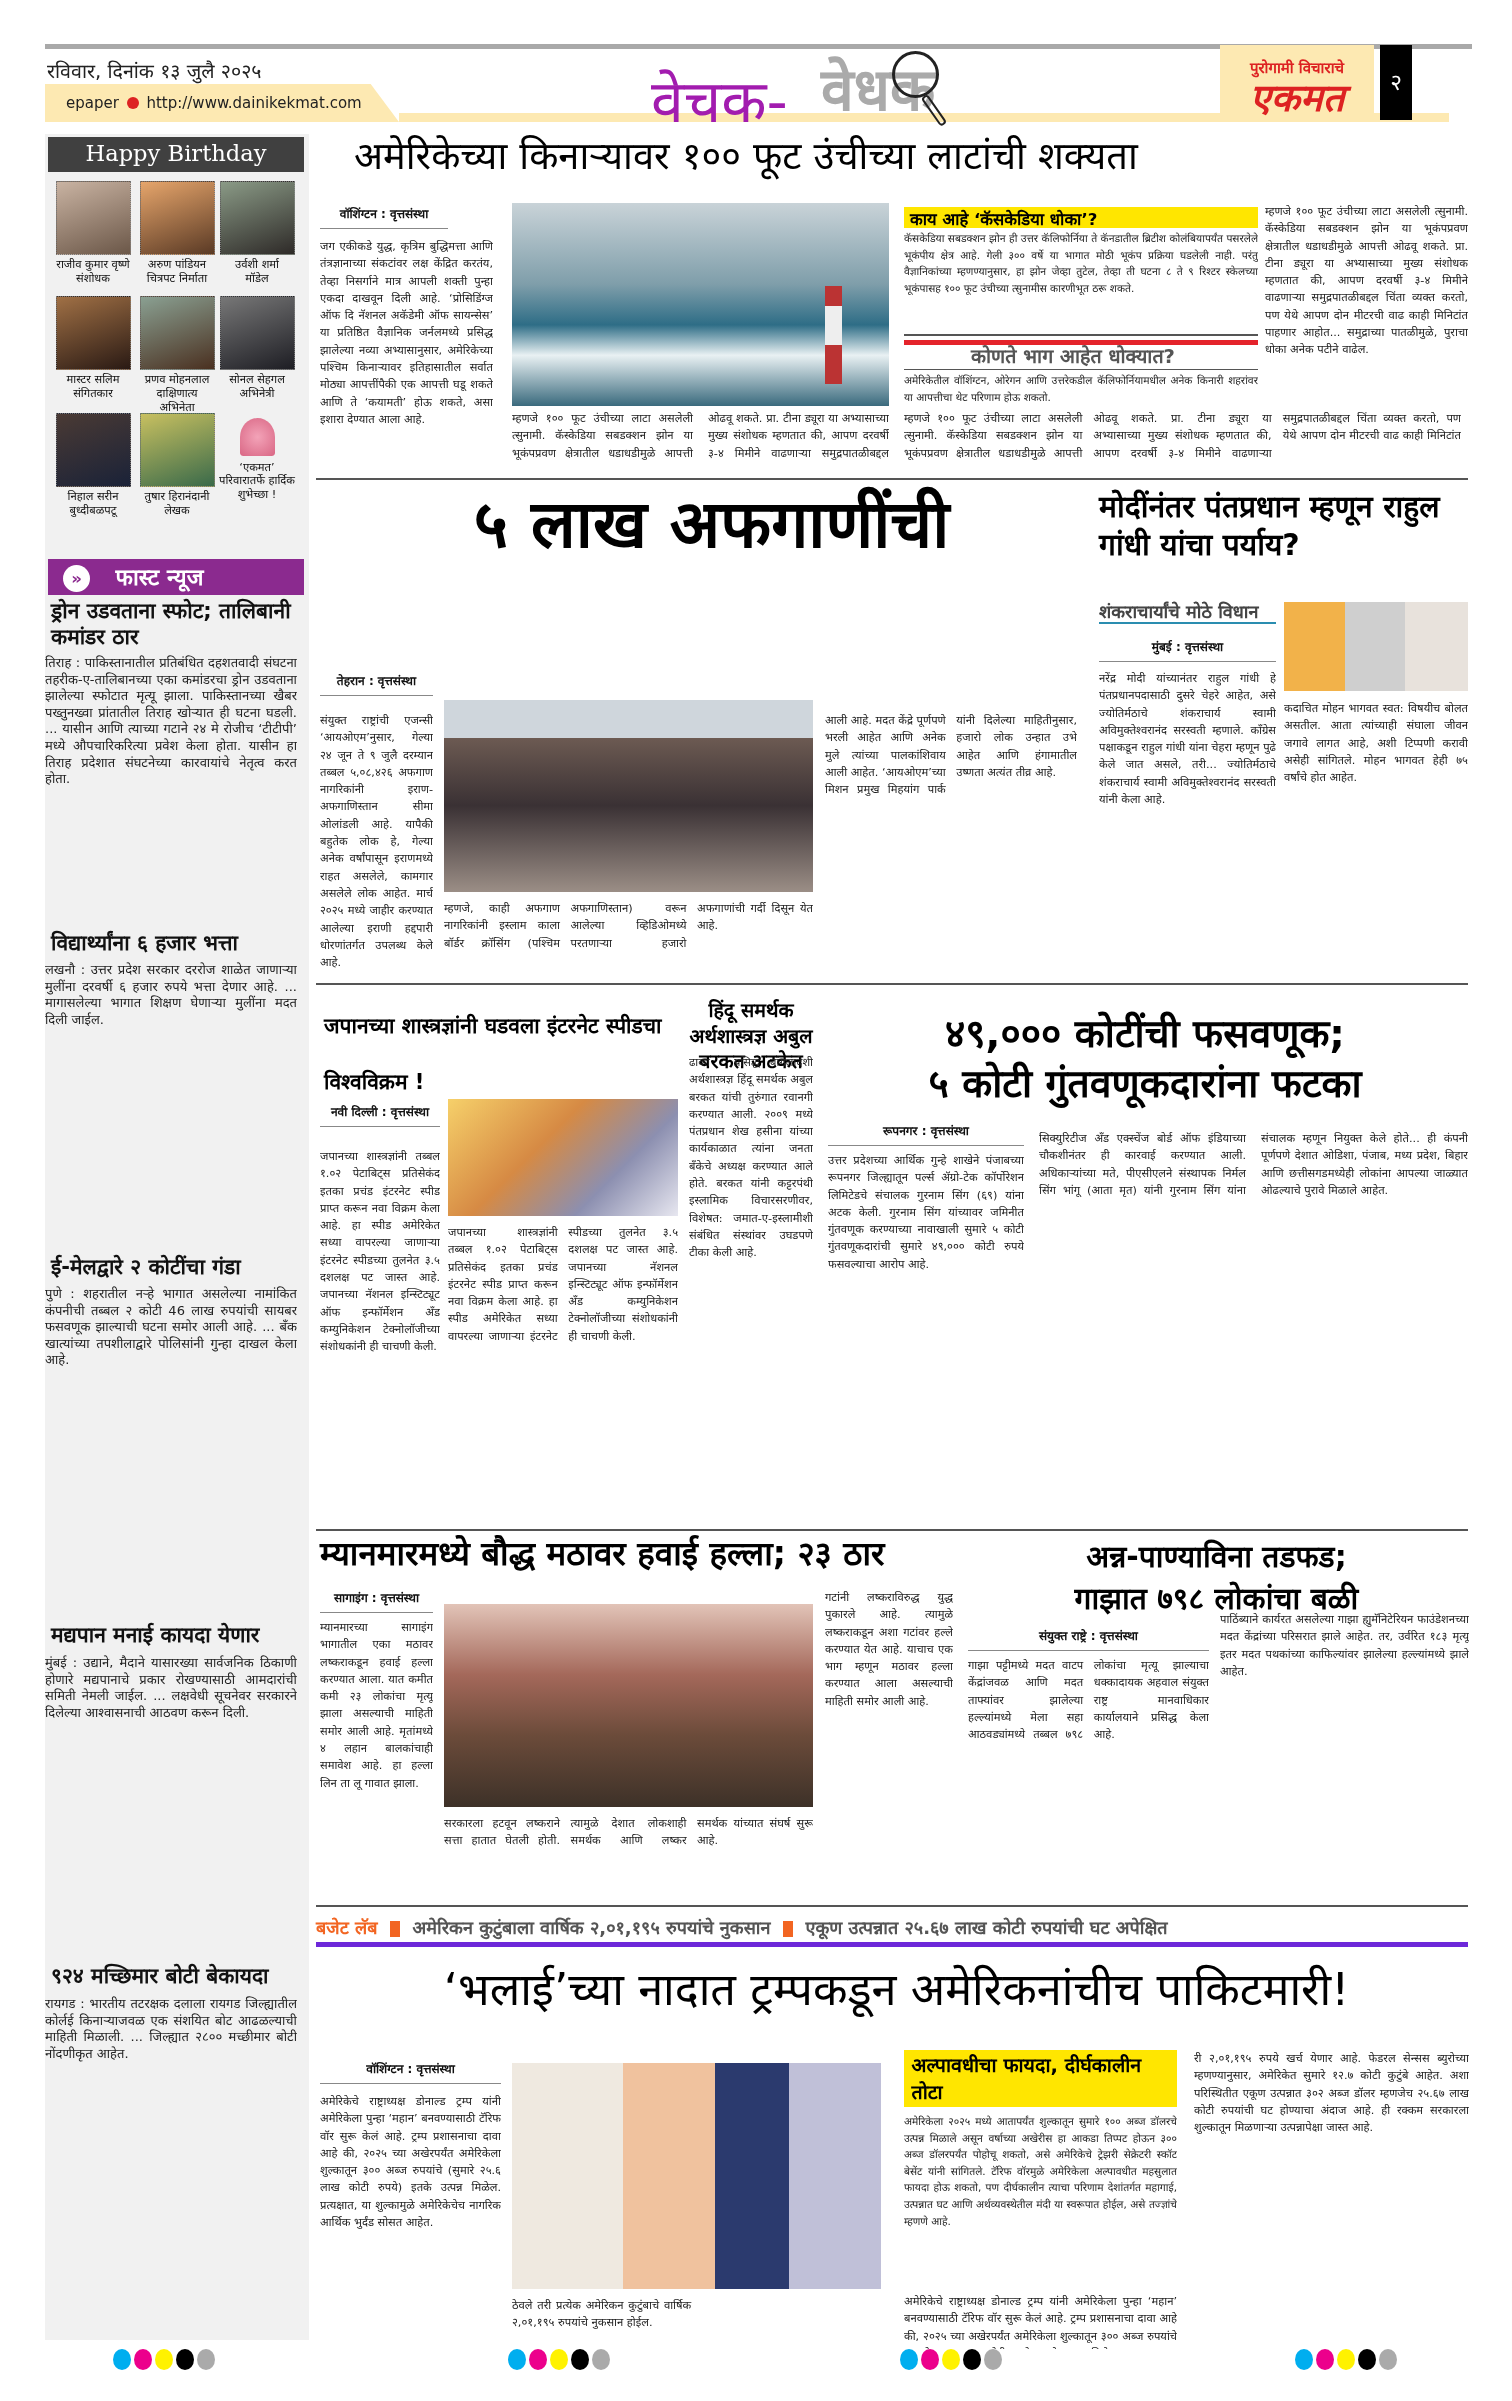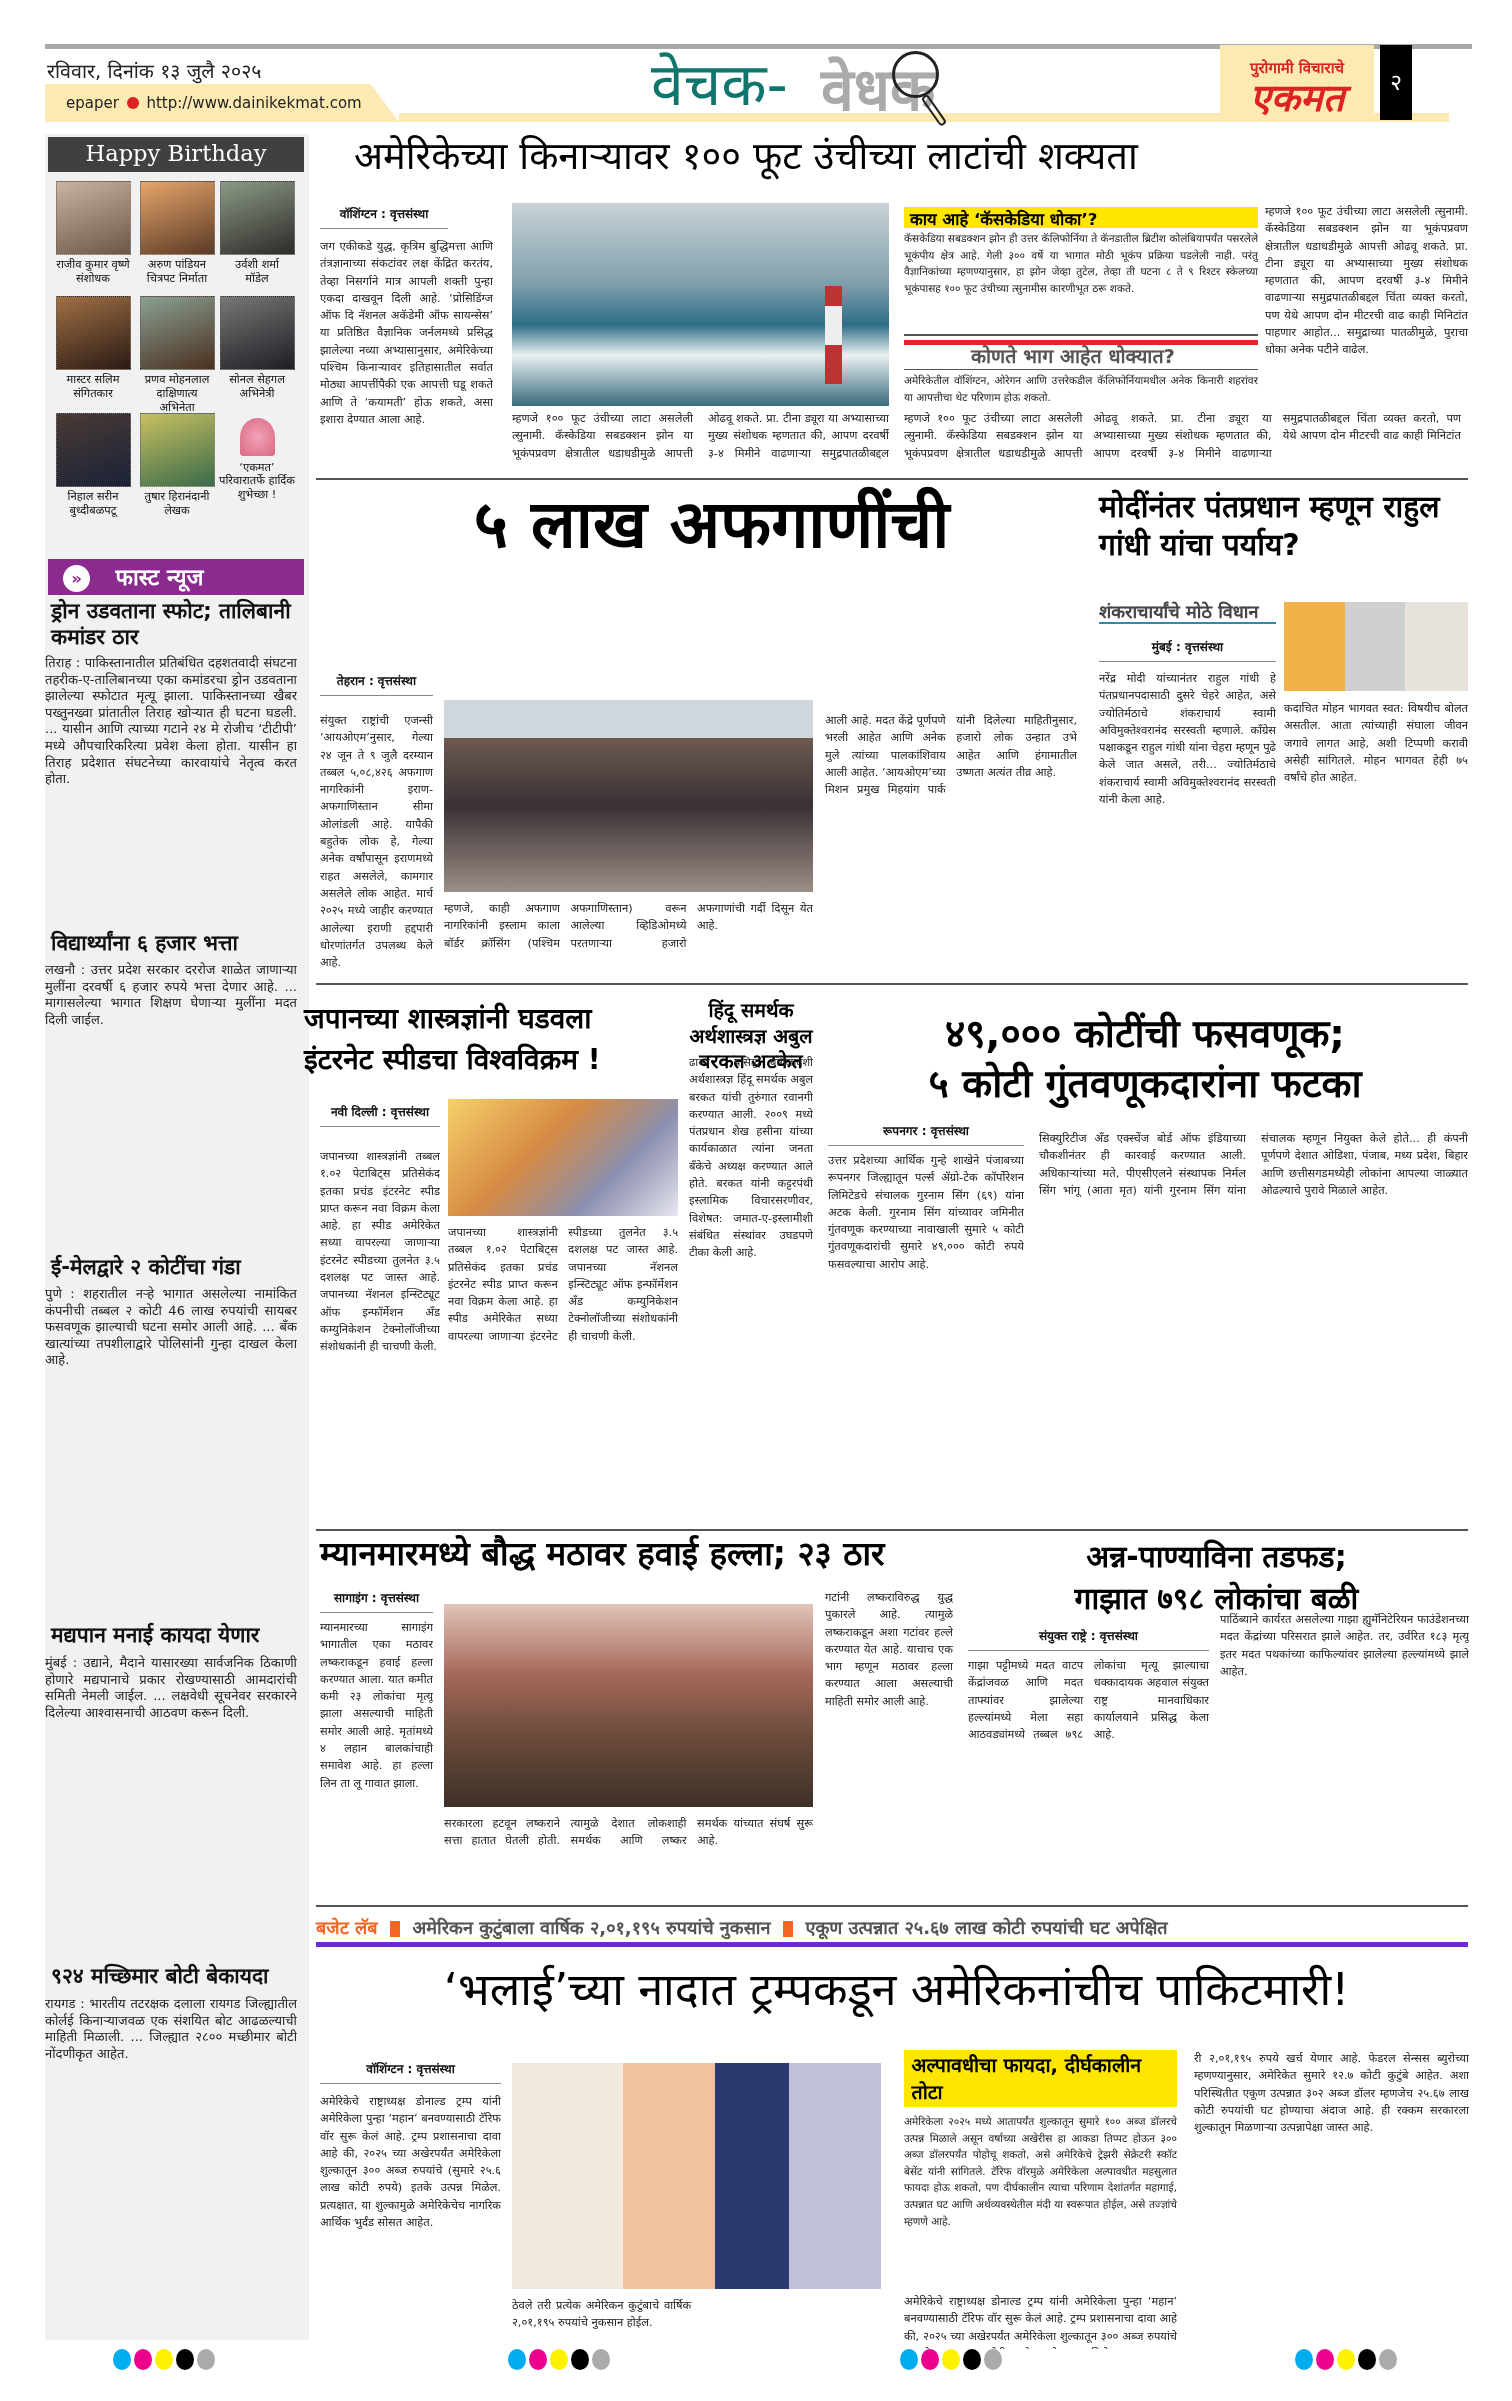--- a/index.html
+++ b/index.html
@@ -3,21 +3,21 @@
 <meta charset="utf-8">
 <style>
 *{box-sizing:border-box;margin:0;padding:0}
 body{width:1512px;height:2401px;background:#fff;font-family:"DejaVu Sans",sans-serif;color:#111;position:relative;overflow:hidden}
 .abs{position:absolute}
 .topbar{left:45px;top:44px;width:1427px;height:4.5px;background:#a9a9a9}
 .date{left:47px;top:57px;font-size:19.6px;color:#222}
 .epaper{left:45px;top:84px;width:354px;height:38px;background:#fde9b2;clip-path:polygon(0 0,92% 0,100% 100%,0 100%);font-size:15px;padding:9.8px 0 0 21px;color:#222}
 .epaper .ico{display:inline-block;width:12px;height:12px;border-radius:50%;background:#d22;vertical-align:middle;margin:0 3px}
 .ribbon{left:399px;top:113px;width:1050px;height:9px;background:#fde9b2}
-.brand1{left:651px;top:42px;font-size:59px;color:#0f766e;font-family:"DejaVu Sans",sans-serif}
+.brand1{left:651px;top:59px;font-size:59px;color:#a21caf;font-family:"DejaVu Sans",sans-serif}
 .brand2{left:821px;top:47px;font-size:59px;color:#aaa;font-weight:bold}
 .mag{left:892px;top:51px;width:47px;height:47px;border:3.8px solid #222;border-radius:50%}
 .magh{left:930px;top:93px;width:7.5px;height:35px;border:2.3px solid #222;border-radius:3.8px;transform:rotate(-35deg)}
 .logo{left:1220px;top:45px;width:154px;height:75px;background:#fde9b2;text-align:center}
 .logo .tag{font-size:15px;color:#d22;font-weight:bold;padding-top:12px}
 .logo .nm{font-size:38px;color:#d22;font-weight:bold;font-style:italic;line-height:42px}
 .pg{left:1380px;top:45px;width:32px;height:75px;background:#000;color:#fff;font-size:22.6px;text-align:center;padding-top:21px}
 .sidebar{left:45px;top:134px;width:264px;height:2206px;background:#f1f1f1}
 .hb{left:48px;top:137px;width:256px;height:35px;background:#404040;color:#fff;font-family:"DejaVu Serif",serif;font-size:22.6px;text-align:center;padding-top:3px}
 .person{position:absolute;width:78px;text-align:center}
@@ -153,21 +153,21 @@
 <div class="body" style="left:825px;top:712px;width:252px;height:256px;column-count:2;column-gap:10.5px">आली आहे. मदत केंद्रे पूर्णपणे भरली आहेत आणि अनेक मुले त्यांच्या पालकांशिवाय आली आहेत. ‘आयओएम’च्या मिशन प्रमुख मिहयांग पार्क यांनी दिलेल्या माहितीनुसार, हजारो लोक उन्हात उभे आहेत आणि हंगामातील उष्णता अत्यंत तीव्र आहे.</div>
 
 <div class="hl" style="left:1099px;top:488px;font-size:30px;line-height:38px;width:369px">मोदींनंतर पंतप्रधान म्हणून राहुल गांधी यांचा पर्याय?</div>
 <div class="hl" style="left:1099px;top:602px;font-size:18px;color:#444;border-bottom:2.3px solid #2a8db0;width:177px">शंकराचार्यांचे मोठे विधान</div>
 <div class="by" style="left:1099px;top:638px;width:177px">मुंबई : वृत्तसंस्था</div>
 <div class="body" style="left:1099px;top:670px;width:177px;height:297px">नरेंद्र मोदी यांच्यानंतर राहुल गांधी हे पंतप्रधानपदासाठी दुसरे चेहरे आहेत, असे ज्योतिर्मठाचे शंकराचार्य स्वामी अविमुक्तेश्वरानंद सरस्वती म्हणाले. काँग्रेस पक्षाकडून राहुल गांधी यांना चेहरा म्हणून पुढे केले जात असले, तरी... ज्योतिर्मठाचे शंकराचार्य स्वामी अविमुक्तेश्वरानंद सरस्वती यांनी केला आहे.</div>
 <div class="img" style="left:1284px;top:602px;width:184px;height:89px;background:linear-gradient(90deg,#f2b24a 0 33%,#cfcfcf 33% 66%,#e8e2dc 66%)"></div>
 <div class="body" style="left:1284px;top:700px;width:184px;height:267px">कदाचित मोहन भागवत स्वत: विषयीच बोलत असतील. आता त्यांच्याही संघाला जीवन जगावे लागत आहे, अशी टिप्पणी करावी असेही सांगितले. मोहन भागवत हेही ७५ वर्षांचे होत आहेत.</div>
 <div class="rule" style="left:316px;top:983px;width:1152px"></div>
 
-<div class="hl" style="left:304px;top:998px;font-size:28px;line-height:41px;width:361px">जपानच्या शास्त्रज्ञांनी घडवला इंटरनेट स्पीडचा विश्वविक्रम !</div>
+<div class="hl" style="left:324px;top:998px;font-size:21px;line-height:56px;width:361px">जपानच्या शास्त्रज्ञांनी घडवला इंटरनेट स्पीडचा विश्वविक्रम !</div>
 <div class="by" style="left:320px;top:1103px;width:120px">नवी दिल्ली : वृत्तसंस्था</div>
 <div class="img" style="left:448px;top:1099px;width:230px;height:117px;background:linear-gradient(135deg,#f6d06a,#d68a44 40%,#8c8fb0 70%,#e7e7f0)"></div>
 <div class="body" style="left:320px;top:1148px;width:120px;height:373px">जपानच्या शास्त्रज्ञांनी तब्बल १.०२ पेटाबिट्स प्रतिसेकंद इतका प्रचंड इंटरनेट स्पीड प्राप्त करून नवा विक्रम केला आहे. हा स्पीड अमेरिकेत सध्या वापरल्या जाणाऱ्या इंटरनेट स्पीडच्या तुलनेत ३.५ दशलक्ष पट जास्त आहे. जपानच्या नॅशनल इन्स्टिट्यूट ऑफ इन्फॉर्मेशन अँड कम्युनिकेशन टेक्नोलॉजीच्या संशोधकांनी ही चाचणी केली.</div>
 <div class="body" style="left:448px;top:1224px;width:230px;height:297px;column-count:2;column-gap:10.5px">जपानच्या शास्त्रज्ञांनी तब्बल १.०२ पेटाबिट्स प्रतिसेकंद इतका प्रचंड इंटरनेट स्पीड प्राप्त करून नवा विक्रम केला आहे. हा स्पीड अमेरिकेत सध्या वापरल्या जाणाऱ्या इंटरनेट स्पीडच्या तुलनेत ३.५ दशलक्ष पट जास्त आहे. जपानच्या नॅशनल इन्स्टिट्यूट ऑफ इन्फॉर्मेशन अँड कम्युनिकेशन टेक्नोलॉजीच्या संशोधकांनी ही चाचणी केली.</div>
 
 <div class="hl" style="left:689px;top:998px;font-size:19.6px;line-height:25.6px;width:124px;text-align:center">हिंदू समर्थक अर्थशास्त्रज्ञ अबुल बरकत अटकेत</div>
 <div class="body" style="left:689px;top:1054px;width:124px;height:467px">ढाका : प्रसिद्ध बांगलादेशी अर्थशास्त्रज्ञ हिंदू समर्थक अबुल बरकत यांची तुरुंगात रवानगी करण्यात आली. २००९ मध्ये पंतप्रधान शेख हसीना यांच्या कार्यकाळात त्यांना जनता बँकेचे अध्यक्ष करण्यात आले होते. बरकत यांनी कट्टरपंथी इस्लामिक विचारसरणीवर, विशेषत: जमात-ए-इस्लामीशी संबंधित संस्थांवर उघडपणे टीका केली आहे.</div>
 
 <div class="hl" style="left:821px;top:1009px;font-size:39px;line-height:50px;width:648px;text-align:center">
   <div>४९,००० कोटींची फसवणूक;</div>

